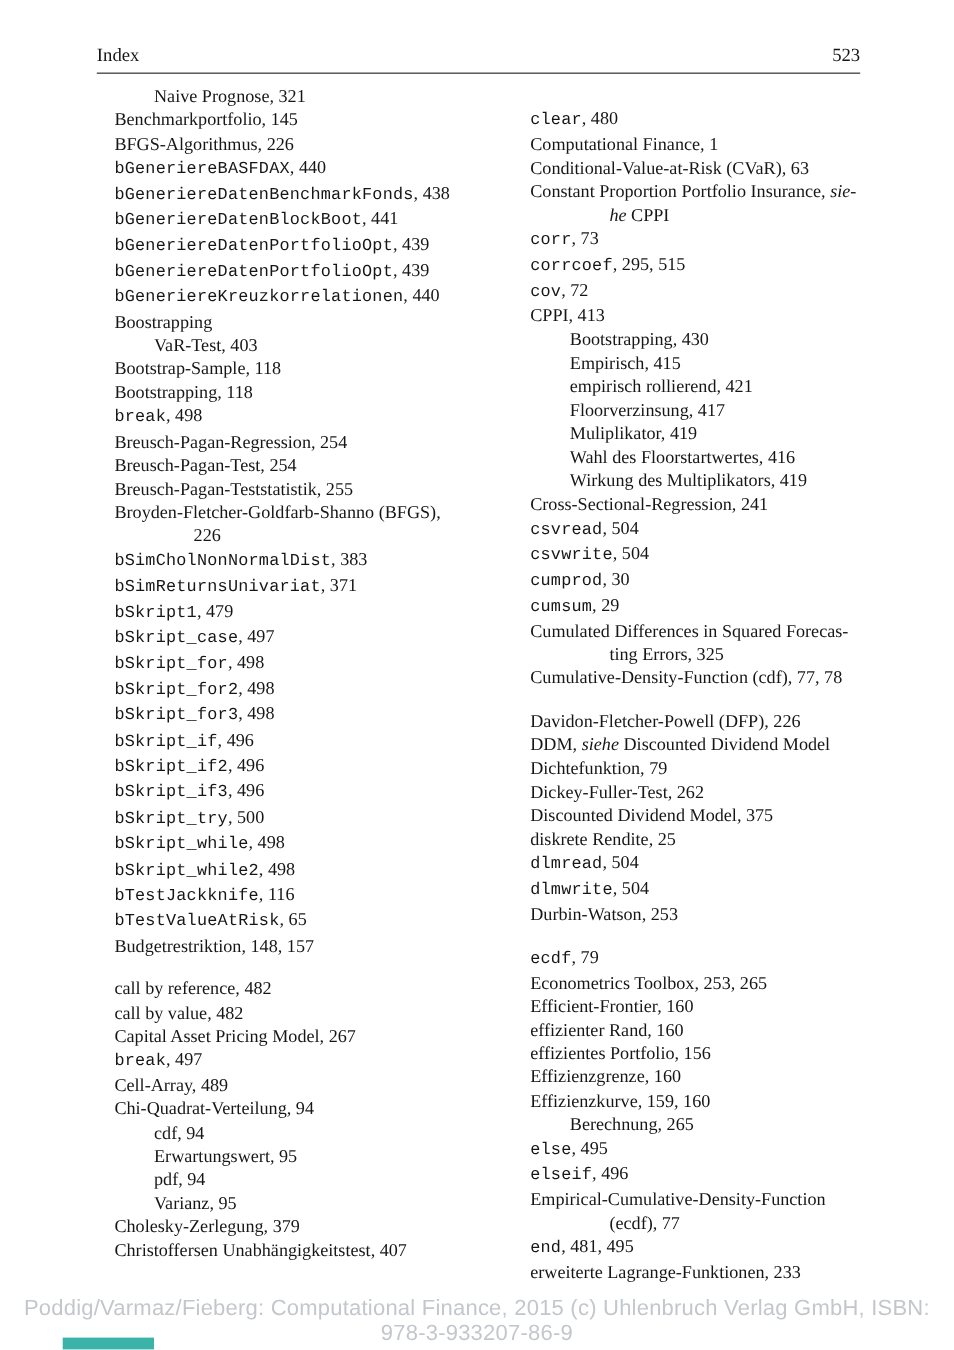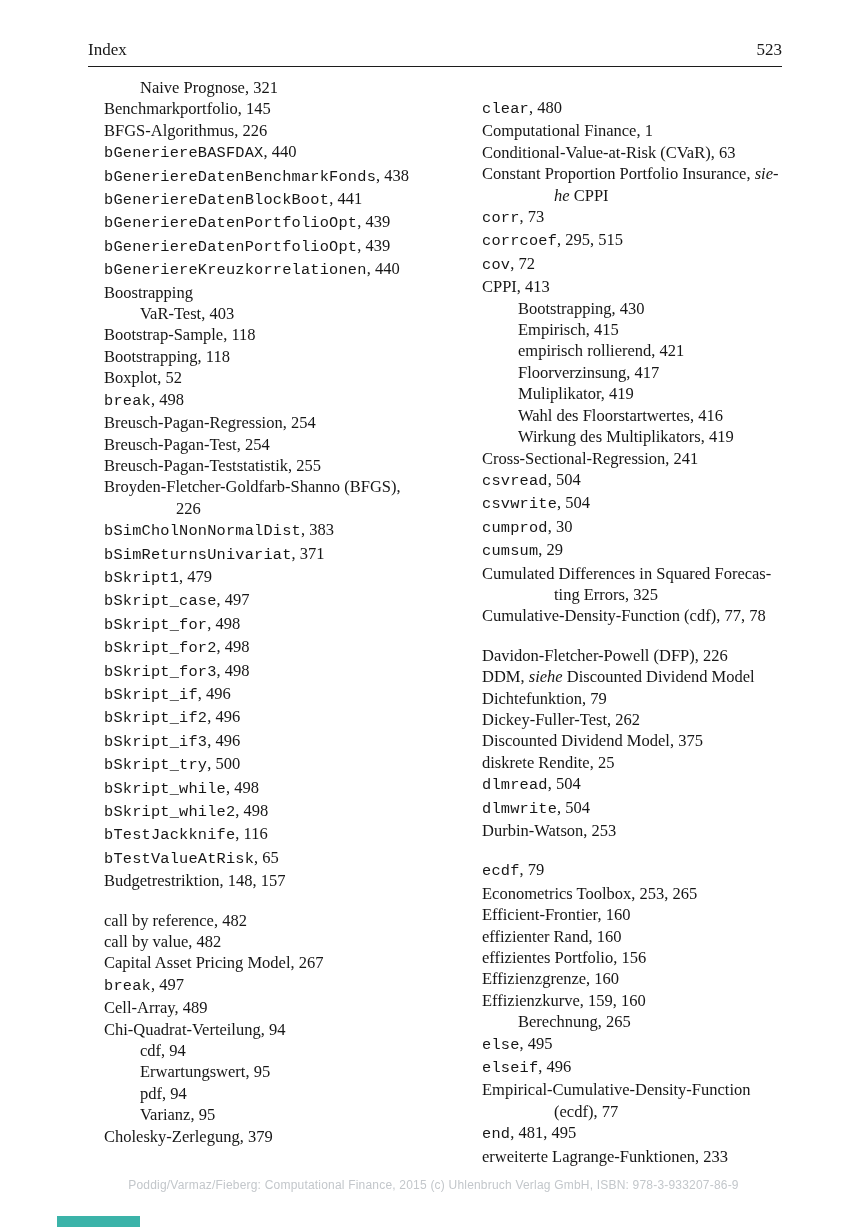--- a/index.html
+++ b/index.html
@@ -40,21 +40,21 @@
   .gap{height:18px;}
   .seg-r{font-family:"Liberation Serif", serif;}
   .seg-i{font-family:"Liberation Serif", serif; font-style:italic;}
   .seg-m{font-family:"Liberation Mono", monospace; font-size:15.3px; letter-spacing:0.2px;}
   .footer{
     position:absolute;
     left:0; top:1178px;
     width:867px;
     text-align:center;
     font-family:"Liberation Sans", sans-serif;
-    font-size:12px;
+    font-size:20px;
     color:#c3c7cb;
     letter-spacing:0.2px;
   }
   .accent-bar{
     position:absolute;
     left:57px; top:1216px;
     width:83px; height:11px;
     background:#3bb3a9;
   }
 </style>
@@ -76,21 +76,20 @@
         <div class="line ind0"><span class="seg-m">bGeneriereBASFDAX</span><span class="seg-r">, 440</span></div>
         <div class="line ind0"><span class="seg-m">bGeneriereDatenBenchmarkFonds</span><span class="seg-r">, 438</span></div>
         <div class="line ind0"><span class="seg-m">bGeneriereDatenBlockBoot</span><span class="seg-r">, 441</span></div>
         <div class="line ind0"><span class="seg-m">bGeneriereDatenPortfolioOpt</span><span class="seg-r">, 439</span></div>
         <div class="line ind0"><span class="seg-m">bGeneriereDatenPortfolioOpt</span><span class="seg-r">, 439</span></div>
         <div class="line ind0"><span class="seg-m">bGeneriereKreuzkorrelationen</span><span class="seg-r">, 440</span></div>
         <div class="line ind0"><span class="seg-r">Boostrapping</span></div>
         <div class="line ind1"><span class="seg-r">VaR-Test, 403</span></div>
         <div class="line ind0"><span class="seg-r">Bootstrap-Sample, 118</span></div>
         <div class="line ind0"><span class="seg-r">Bootstrapping, 118</span></div>
-        <div class="line ind0"><span class="seg-r">Boxplot, 52</span></div>
         <div class="line ind0"><span class="seg-m">break</span><span class="seg-r">, 498</span></div>
         <div class="line ind0"><span class="seg-r">Breusch-Pagan-Regression, 254</span></div>
         <div class="line ind0"><span class="seg-r">Breusch-Pagan-Test, 254</span></div>
         <div class="line ind0"><span class="seg-r">Breusch-Pagan-Teststatistik, 255</span></div>
         <div class="line ind0"><span class="seg-r">Broyden-Fletcher-Goldfarb-Shanno (BFGS),</span></div>
         <div class="line ind2"><span class="seg-r">226</span></div>
         <div class="line ind0"><span class="seg-m">bSimCholNonNormalDist</span><span class="seg-r">, 383</span></div>
         <div class="line ind0"><span class="seg-m">bSimReturnsUnivariat</span><span class="seg-r">, 371</span></div>
         <div class="line ind0"><span class="seg-m">bSkript1</span><span class="seg-r">, 479</span></div>
         <div class="line ind0"><span class="seg-m">bSkript_case</span><span class="seg-r">, 497</span></div>
@@ -111,20 +110,21 @@
         <div class="line ind0"><span class="seg-r">call by value, 482</span></div>
         <div class="line ind0"><span class="seg-r">Capital Asset Pricing Model, 267</span></div>
         <div class="line ind0"><span class="seg-m">break</span><span class="seg-r">, 497</span></div>
         <div class="line ind0"><span class="seg-r">Cell-Array, 489</span></div>
         <div class="line ind0"><span class="seg-r">Chi-Quadrat-Verteilung, 94</span></div>
         <div class="line ind1"><span class="seg-r">cdf, 94</span></div>
         <div class="line ind1"><span class="seg-r">Erwartungswert, 95</span></div>
         <div class="line ind1"><span class="seg-r">pdf, 94</span></div>
         <div class="line ind1"><span class="seg-r">Varianz, 95</span></div>
         <div class="line ind0"><span class="seg-r">Cholesky-Zerlegung, 379</span></div>
+        <div class="line ind0"><span class="seg-r">Christoffersen Unabhängigkeitstest, 407</span></div>
       </div>
     <div class="col right" id="col-right">
         <div class="line ind0"><span class="seg-m">clear</span><span class="seg-r">, 480</span></div>
         <div class="line ind0"><span class="seg-r">Computational Finance, 1</span></div>
         <div class="line ind0"><span class="seg-r">Conditional-Value-at-Risk (CVaR), 63</span></div>
         <div class="line ind0"><span class="seg-r">Constant Proportion Portfolio Insurance, </span><span class="seg-i">sie-</span></div>
         <div class="line ind2"><span class="seg-i">he</span><span class="seg-r"> CPPI</span></div>
         <div class="line ind0"><span class="seg-m">corr</span><span class="seg-r">, 73</span></div>
         <div class="line ind0"><span class="seg-m">corrcoef</span><span class="seg-r">, 295, 515</span></div>
         <div class="line ind0"><span class="seg-m">cov</span><span class="seg-r">, 72</span></div>

